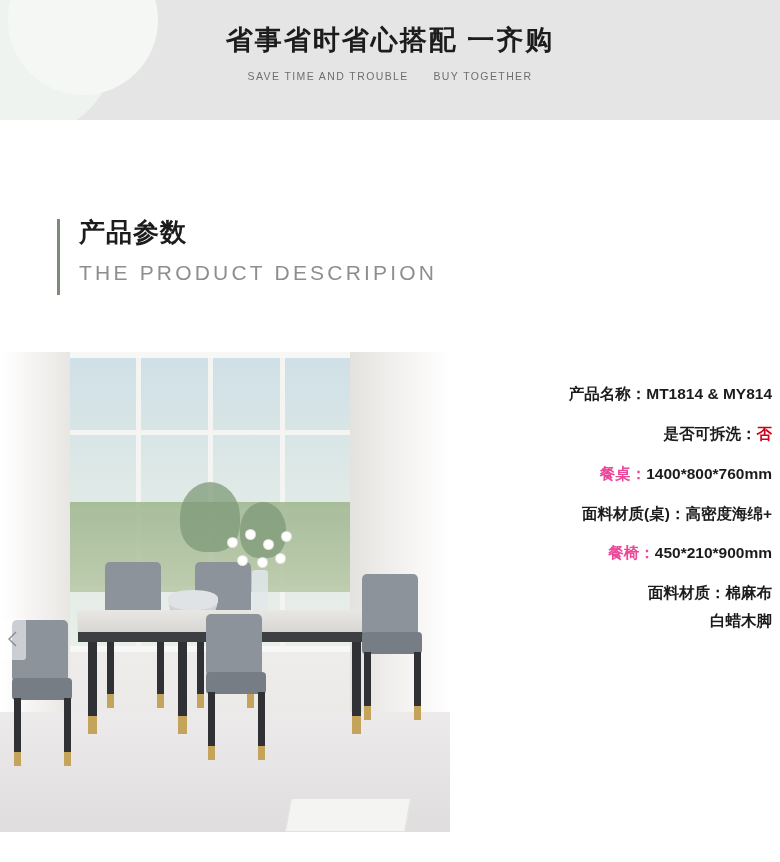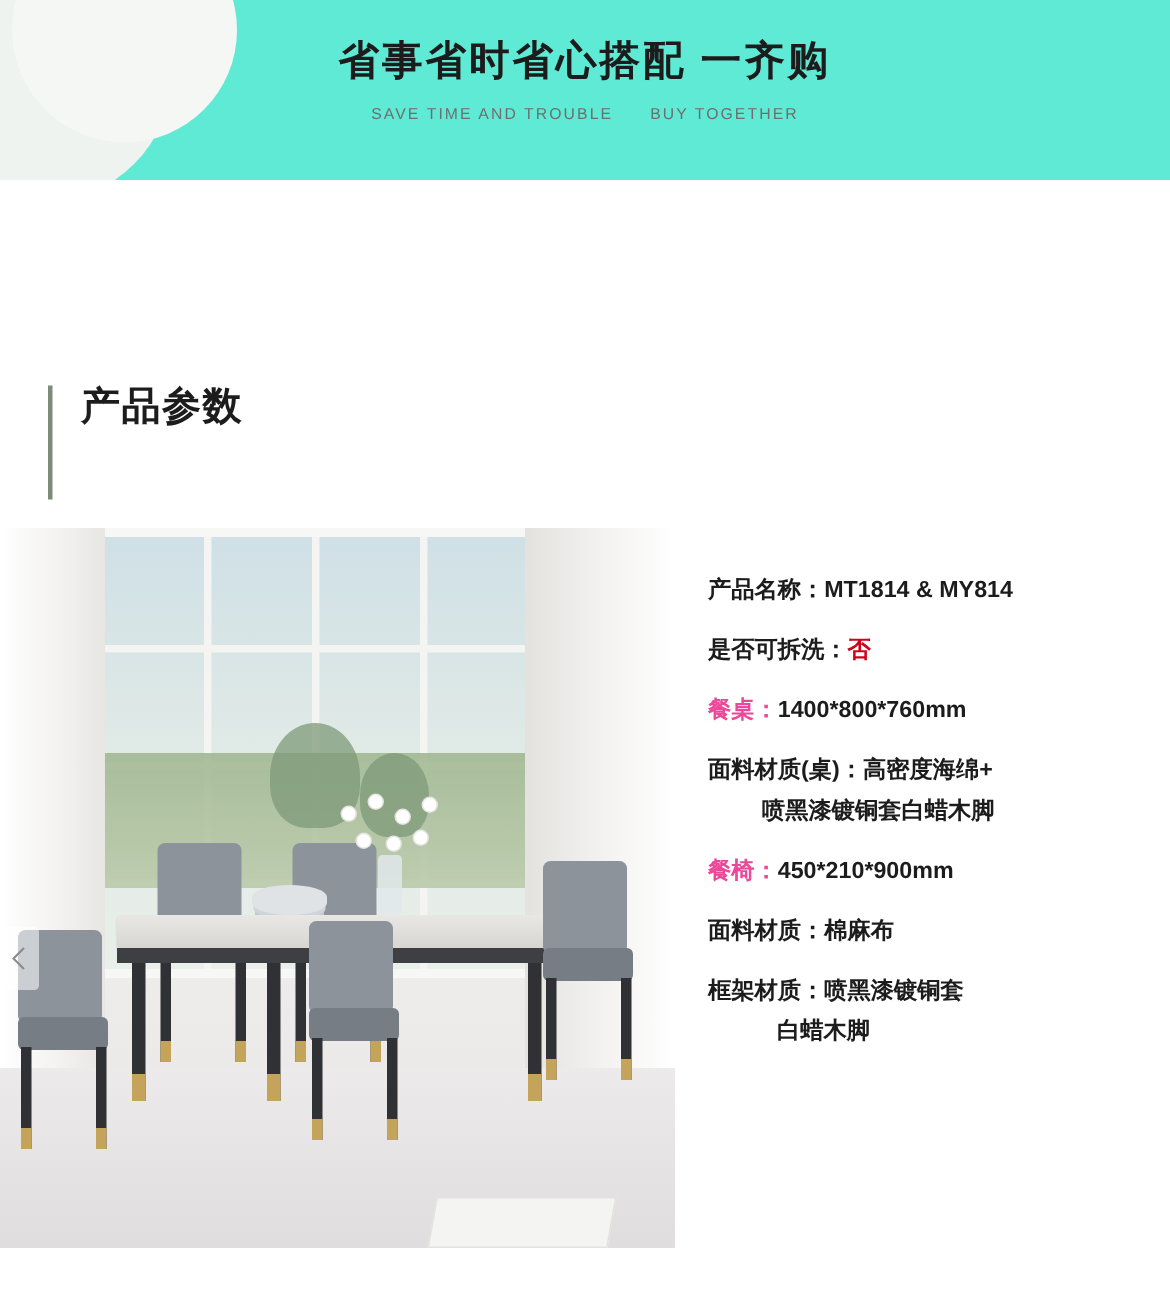--- a/index.html
+++ b/index.html
@@ -13,21 +13,21 @@
     font-family: "Liberation Sans", sans-serif;
     overflow: hidden;
     position: relative;
   }
 
   
   .banner {
     position: relative;
     width: 780px;
     height: 120px;
-    background: #5eead4;
+    background: #e5e5e5;
     overflow: hidden;
   }
   .banner-deco-1 {
     position: absolute;
     left: -60px;
     top: -40px;
     width: 175px;
     height: 175px;
     border-radius: 50%;
     background: #eef3ef;
@@ -64,24 +64,23 @@
   }
   .banner-sub .sub-gap {
     display: inline-block;
     width: 16px;
   }
 
   
   .section-title {
     position: absolute;
     top: 215px;
-    left: 32px;
+    left: 57px;
     width: 600px;
     height: 90px;
-    margin-top: 38px;
   }
   .section-bar {
     position: absolute;
     left: 0;
     top: 4px;
     width: 3px;
     height: 76px;
     background: #7c8c79;
   }
   .section-cn {
@@ -102,20 +101,21 @@
     letter-spacing: 3.2px;
   }
 
   
   .main-row {
     position: absolute;
     top: 352px;
     left: 0;
     width: 619px;
     height: 510px;
+    text-align: right;
   }
 
   
   .photo {
     position: absolute;
     left: 0;
     top: 0;
     width: 450px;
     height: 480px;
     overflow: hidden;
@@ -330,20 +330,21 @@
     <span>SAVE TIME AND TROUBLE</span>
     <span class="sub-gap"></span>
     <span>BUY TOGETHER</span>
   </div>
 
 </div>
 
 <div class="section-title">
   <div class="section-bar"></div>
   <div class="section-cn">产品参数</div>
+  <div class="section-en">THE PRODUCT DESCRIPION</div>
 </div>
 
 <div class="main-row">
 
   <div class="photo">
     <div class="ph-wall"></div>
 
     <div class="ph-window">
       <div class="ph-mullion-v" style="left:70px"></div>
       <div class="ph-mullion-v" style="left:142px"></div>
@@ -452,30 +453,24 @@
     </div>
     <div class="spec-line">
       <span class="lbl">是否可拆洗：</span><span class="val-red">否</span>
     </div>
     <div class="spec-line">
       <span class="lbl-red">餐桌：</span><span>1400*800*760mm</span>
     </div>
     <div class="spec-line tight">
       <span class="lbl">面料材质(桌)：</span><span>高密度海绵+</span>
     </div>
-    <div class="spec-line indent">
-      <span>喷黑漆镀铜套白蜡木脚</span>
-    </div>
     <div class="spec-line">
       <span class="lbl-red">餐椅：</span><span>450*210*900mm</span>
     </div>
     <div class="spec-line">
       <span class="lbl">面料材质：</span><span>棉麻布</span>
     </div>
-    <div class="spec-line tight">
-      <span class="lbl">框架材质：</span><span>喷黑漆镀铜套</span>
-    </div>
     <div class="spec-line indent2">
       <span>白蜡木脚</span>
     </div>
   </div>
 
 </div>
 
 </body></html>

